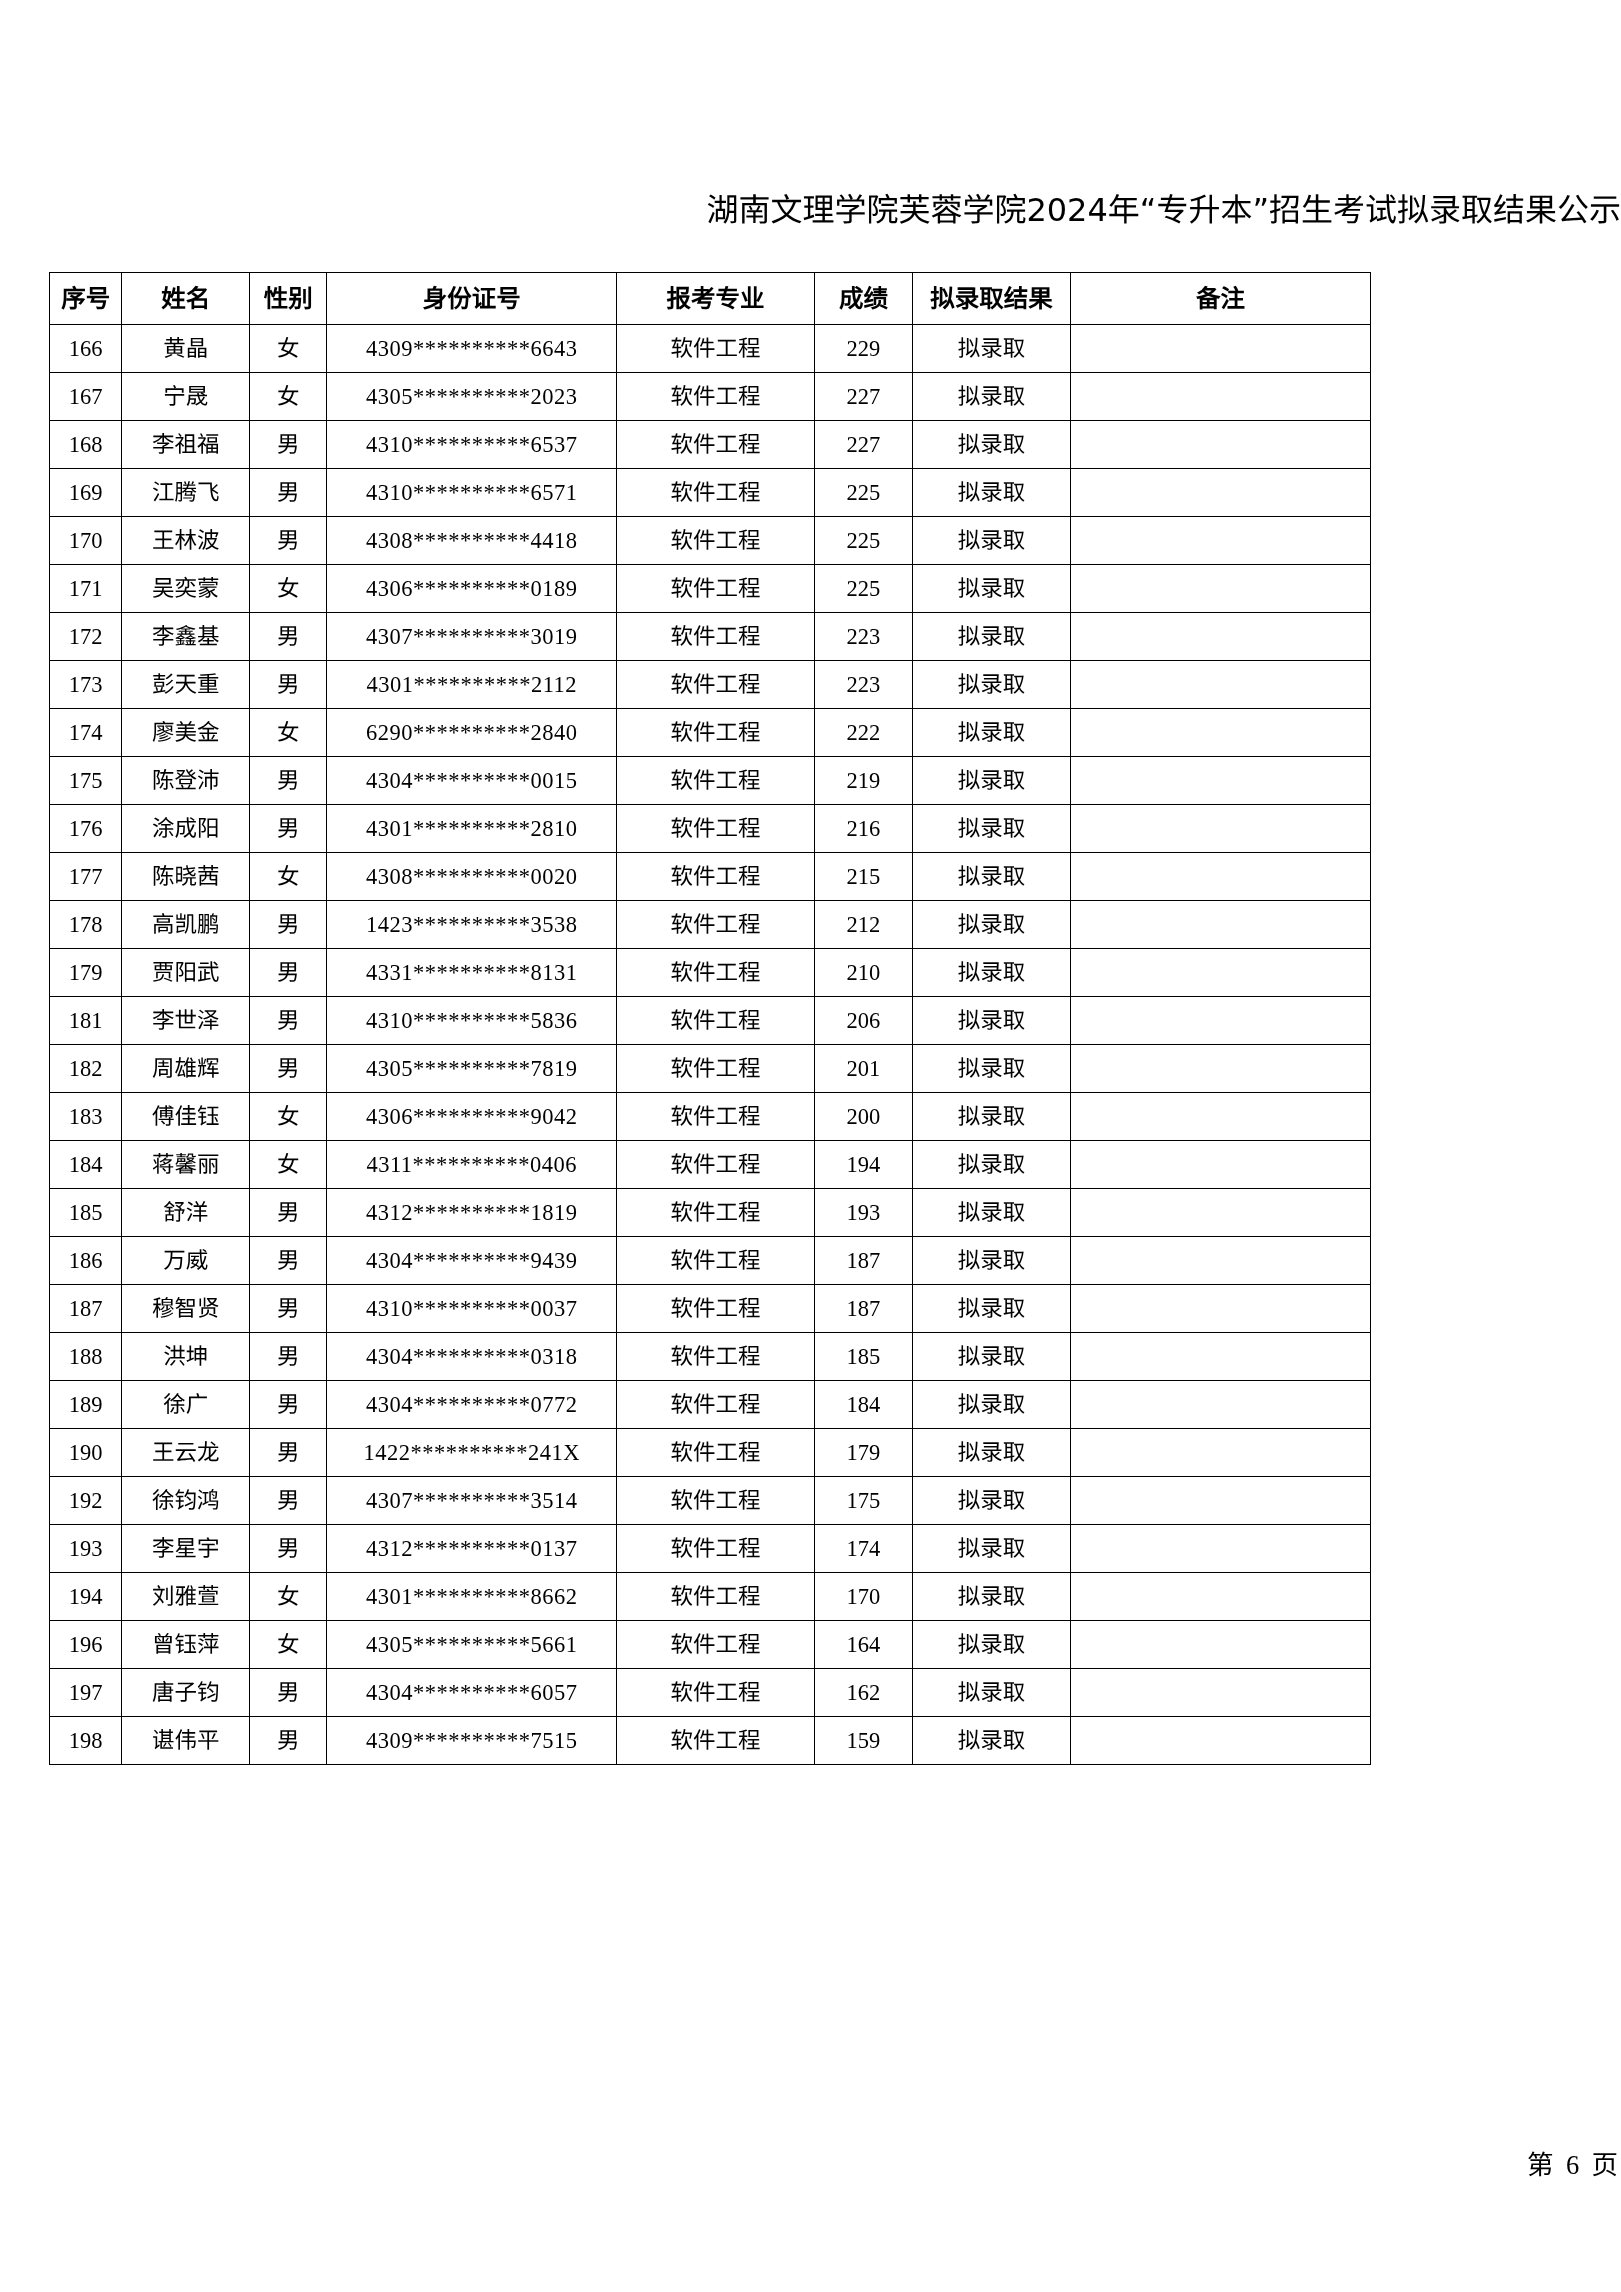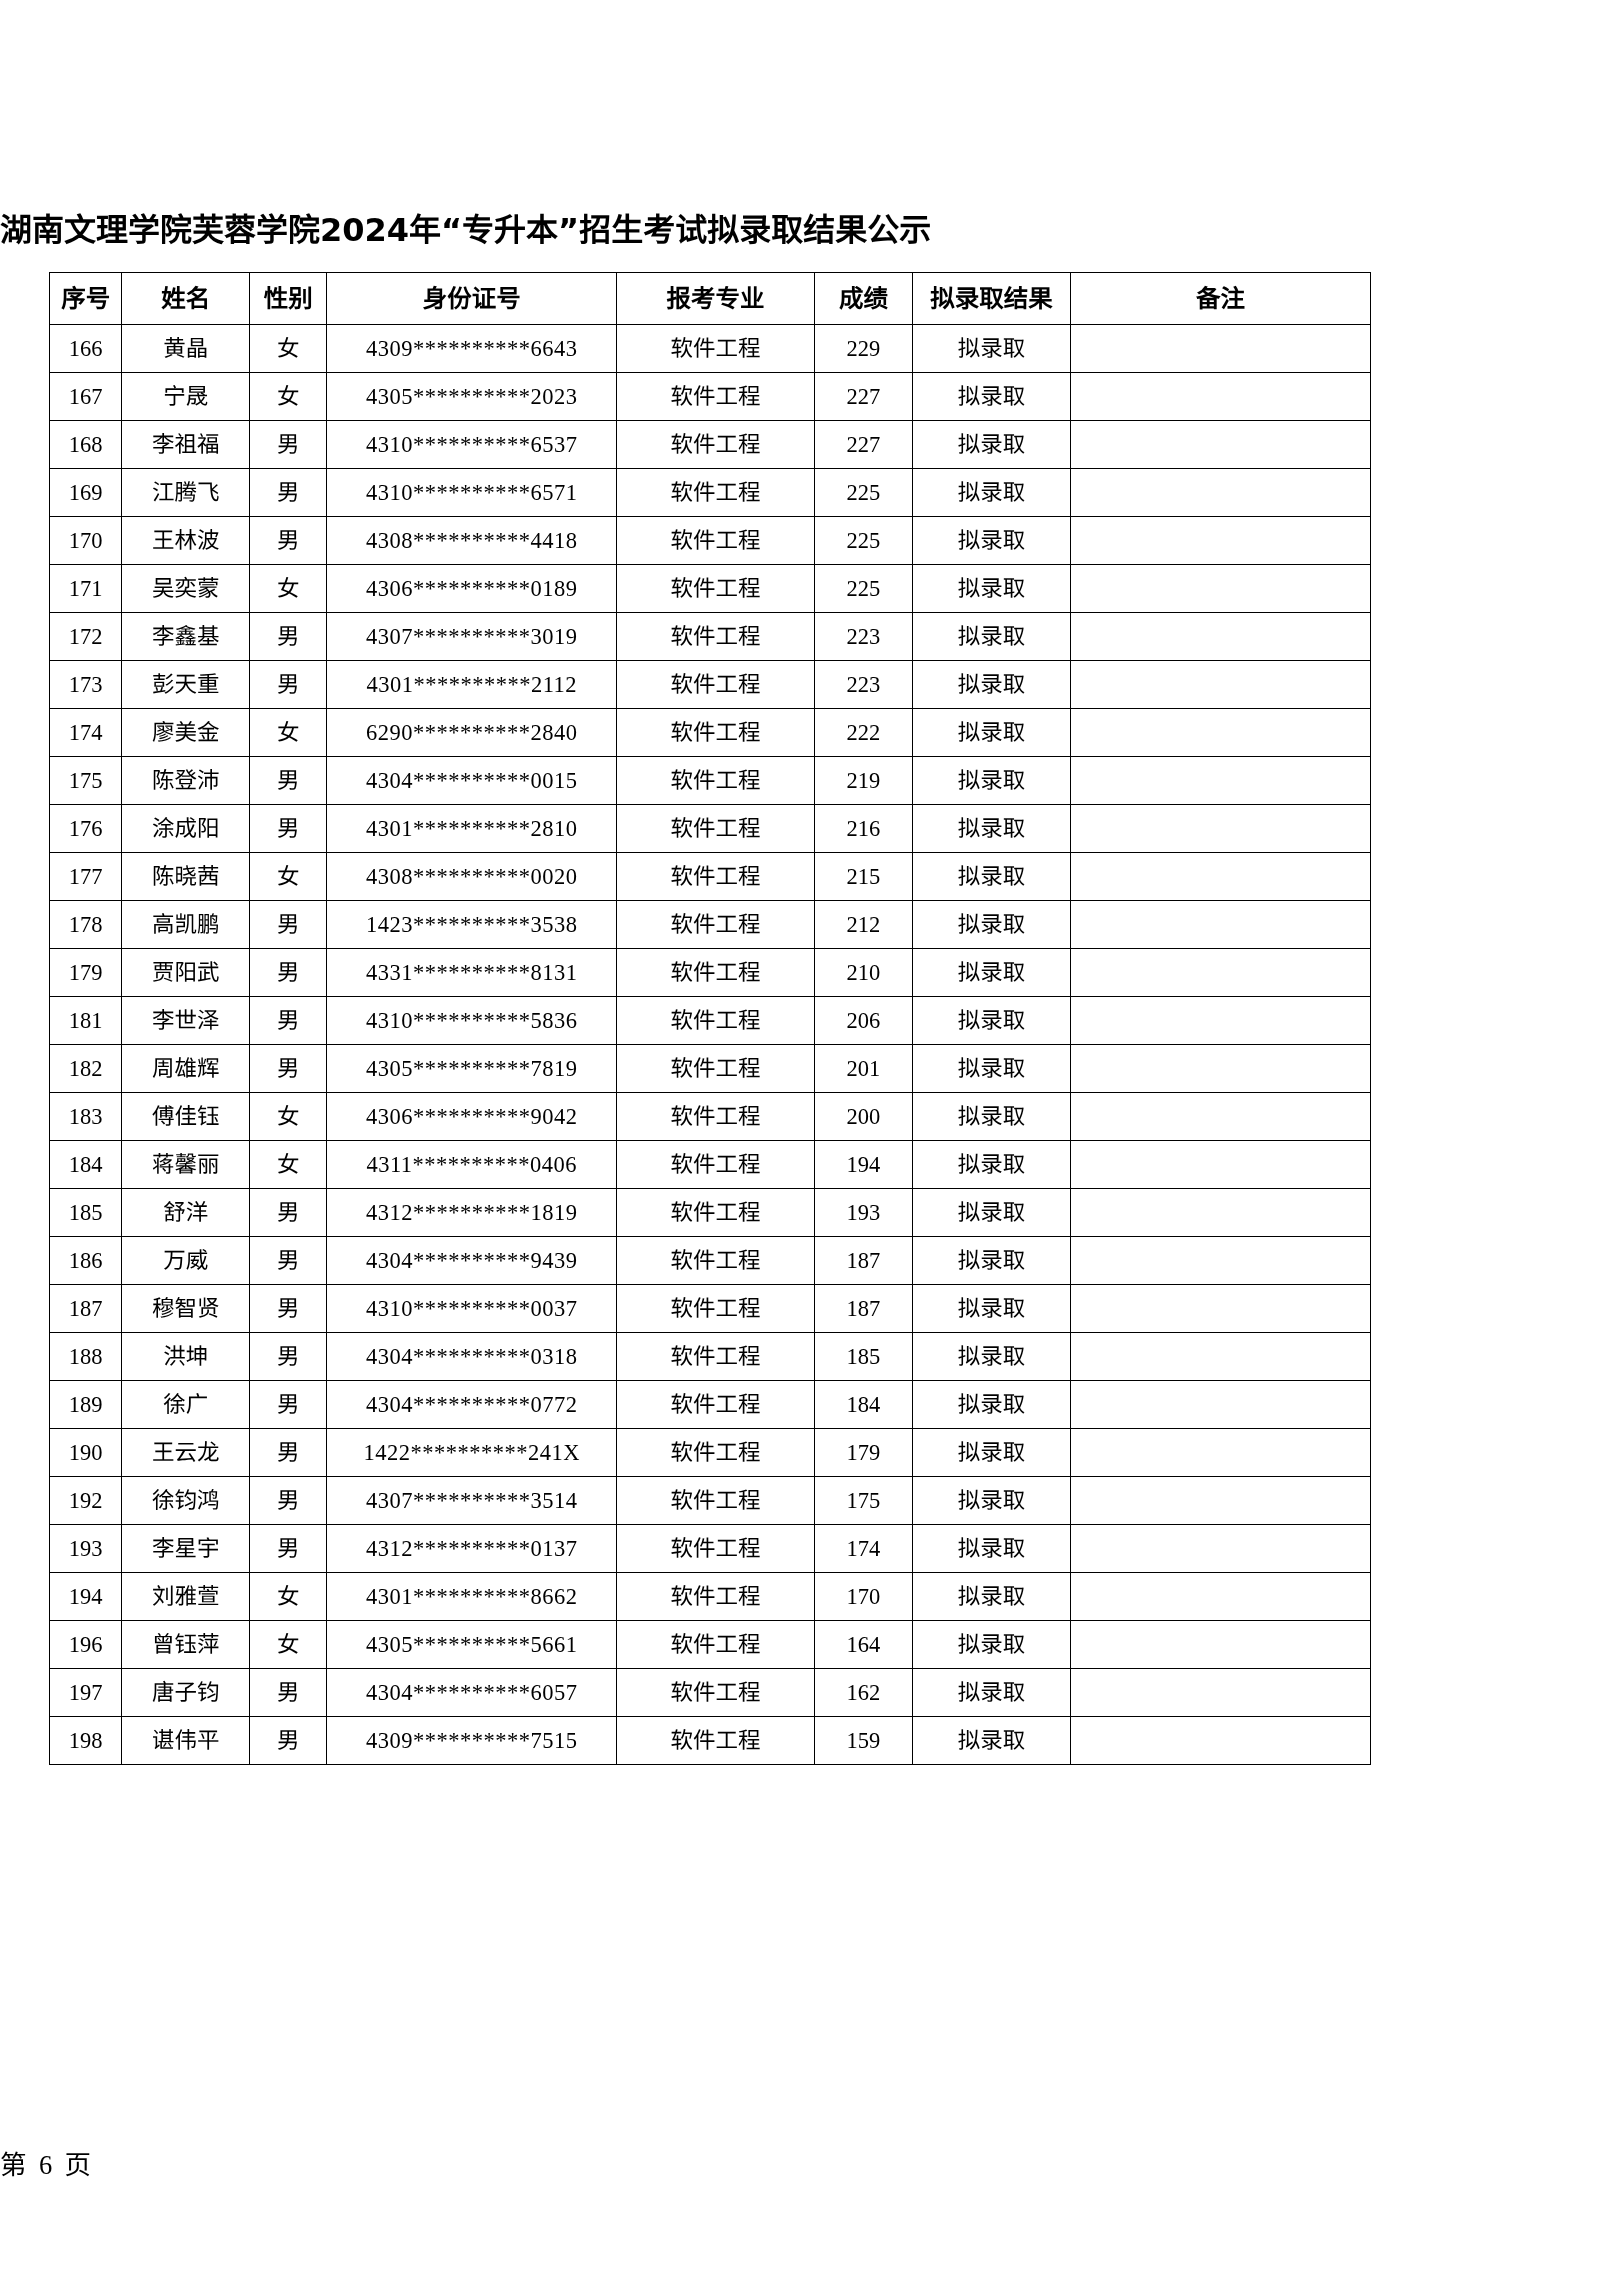--- a/index.html
+++ b/index.html
@@ -20,25 +20,25 @@
     position: absolute;
     left: 0;
     top: 0;
     width: 1621px;
     height: 2293px;
     box-sizing: border-box;
   }
   .doc-title {
     position: absolute;
     left: 0;
-    top: 204px;
+    top: 184px;
     width: 1621px;
-    text-align: left;
+    text-align: right;
     font-family: "DejaVu Sans", "Liberation Sans", sans-serif;
-    font-weight: bold;
+    font-weight: normal;
     font-size: 32px;
     letter-spacing: 0px;
     white-space: nowrap;
     color: #000;
   }
   table.result-table {
     position: absolute;
     left: 49px;
     top: 272px;
     width: 1322px;
@@ -84,21 +84,21 @@
   col.c-major  { width: 194px; }
   col.c-score  { width: 96px;  }
   col.c-result { width: 155px; }
   col.c-remark { width: 294px; }
 
   .page-footer {
     position: absolute;
     left: 0;
     top: 2143px;
     width: 1621px;
-    text-align: left;
+    text-align: right;
     font-family: "Liberation Serif", "DejaVu Serif", serif;
     font-size: 26.5px;
     letter-spacing: 2.9px;
     color: #000;
   }
 </style>
 </head>
 <body>
 
 <div class="page">

